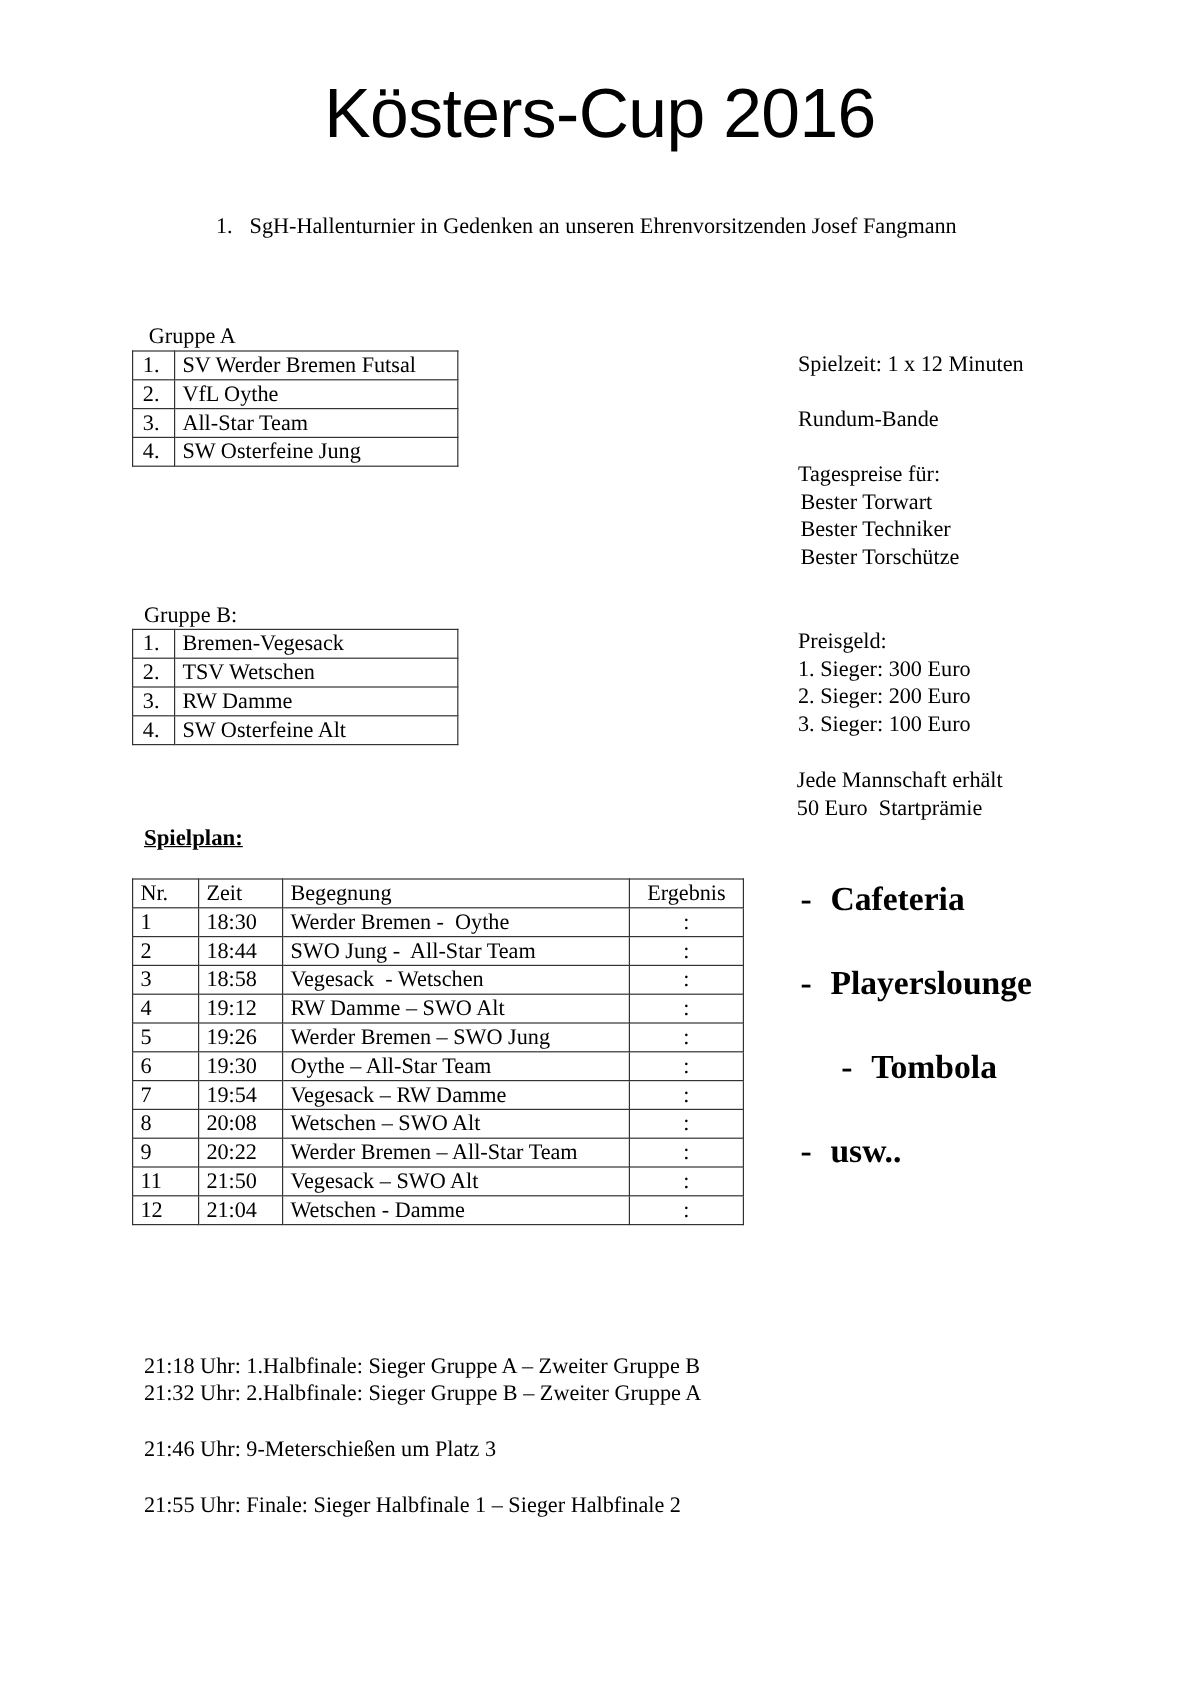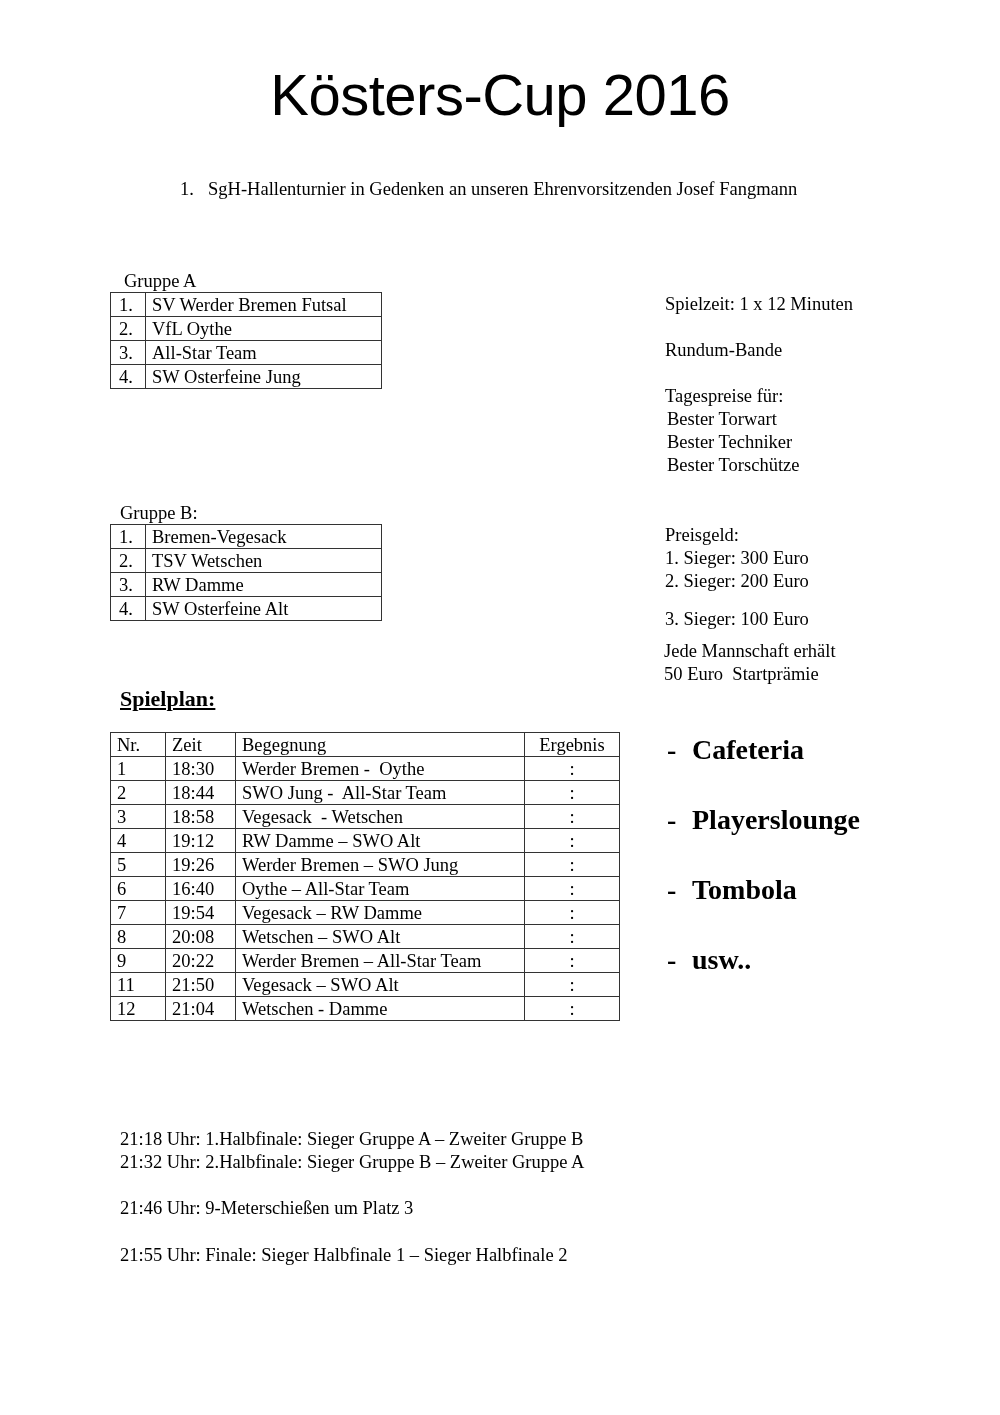--- a/index.html
+++ b/index.html
@@ -8,21 +8,21 @@
   .title { left: 0; width: 1000px; top: 62px; text-align: center; font-family: "Liberation Sans", sans-serif; font-size: 58px; line-height: 66px; letter-spacing: -0.5px; }
   .subtitle { left: 180px; top: 130px; font-size: 18.5px; line-height: 22px; white-space: nowrap; margin-top: 48px; }
   .subtitle .num { display: inline-block; width: 28px; }
   .group-label { font-size: 18.5px; line-height: 22px; white-space: nowrap; }
   table { border-collapse: collapse; font-size: 18.5px; }
   td, th { border: 1px solid #333; padding: 0 6px; height: 23px; line-height: 22px; font-weight: normal; text-align: left; white-space: nowrap; }
   .group-table { width: 272px; }
   .group-table td.n { width: 22px; padding-left: 8px; padding-right: 4px; }
   .right-col { left: 665px; font-size: 18.5px; line-height: 23px; white-space: nowrap; }
   .b { font-weight: normal; }
-  .spielplan-h { left: 120px; top: 688px; font-size: 22px; line-height: 22px; font-weight: bold; text-decoration: underline; }
+  .spielplan-h { left: 120px; top: 688px; font-size: 19px; line-height: 22px; font-weight: bold; text-decoration: underline; }
   .sched { left: 110px; top: 732px; width: 510px; }
   .sched td.nr { width: 42px; }
   .sched td.zeit { width: 57px; }
   .sched td.erg { width: 82px; text-align: center; }
   .sched th.erg { text-align: center; }
   .amen { left: 667px; font-size: 28px; line-height: 32px; font-weight: bold; white-space: nowrap; }
   .amen .dash { display: inline-block; width: 25px; }
   .finals { left: 120px; font-size: 18.5px; line-height: 23px; white-space: nowrap; }
 </style>
 </head>
@@ -80,28 +80,28 @@
 <div class="abs right-col b" style="top:293px;">Spielzeit: 1 x 12 Minuten</div>
 <div class="abs right-col b" style="top:339px;">Rundum-Bande</div>
 <div class="abs right-col" style="top:385px;"><span class="b">Tagespreise für</span><span>:</span></div>
 <div class="abs right-col" style="top:408px; left:667px;">Bester Torwart</div>
 <div class="abs right-col" style="top:431px; left:667px;">Bester Techniker</div>
 <div class="abs right-col" style="top:454px; left:667px;">Bester Torschütze</div>
 
 <div class="abs right-col b" style="top:524px;">Preisgeld:</div>
 <div class="abs right-col" style="top:547px;">1. Sieger: 300 Euro</div>
 <div class="abs right-col" style="top:570px;text-align:center;">2. Sieger: 200 Euro</div>
-<div class="abs right-col" style="top:608px;">3. Sieger: 100 Euro</div>
+<div class="abs right-col" style="top:593px;">3. Sieger: 100 Euro</div>
 
 <div class="abs right-col b" style="top:640px; left:664px;">Jede Mannschaft erhält</div>
 <div class="abs right-col b" style="top:663px; left:664px; white-space:pre;">50 Euro  Startprämie</div>
 
 <div class="abs amen" style="top:734px;"><span class="dash">-</span><span>Cafeteria</span></div>
 <div class="abs amen" style="top:804px;"><span class="dash">-</span><span>Playerslounge</span></div>
-<div class="abs amen" style="top:874px;"><span class="dash">-</span><span>Tombola</span></div>
+<div class="abs amen" style="top:874px;margin-left:34px;"><span class="dash">-</span><span>Tombola</span></div>
 <div class="abs amen" style="top:944px;"><span class="dash">-</span><span>usw..</span></div>
 
 <div class="abs spielplan-h">Spielplan:</div>
 <table class="abs sched">
   <thead>
     <tr>
       <th>Nr.</th>
       <th>Zeit</th>
       <th>Begegnung</th>
       <th class="erg">Ergebnis</th>
@@ -133,21 +133,21 @@
         <td class="erg">:</td>
       </tr>
       <tr>
         <td class="nr">5</td>
         <td class="zeit">19:26</td>
         <td style="white-space: pre;">Werder Bremen – SWO Jung</td>
         <td class="erg">:</td>
       </tr>
       <tr>
         <td class="nr">6</td>
-        <td class="zeit">16:40</td>
+        <td class="zeit">19:30</td>
         <td style="white-space: pre;">Oythe – All-Star Team</td>
         <td class="erg">:</td>
       </tr>
       <tr>
         <td class="nr">7</td>
         <td class="zeit">19:54</td>
         <td style="white-space: pre;">Vegesack – RW Damme</td>
         <td class="erg">:</td>
       </tr>
       <tr>

